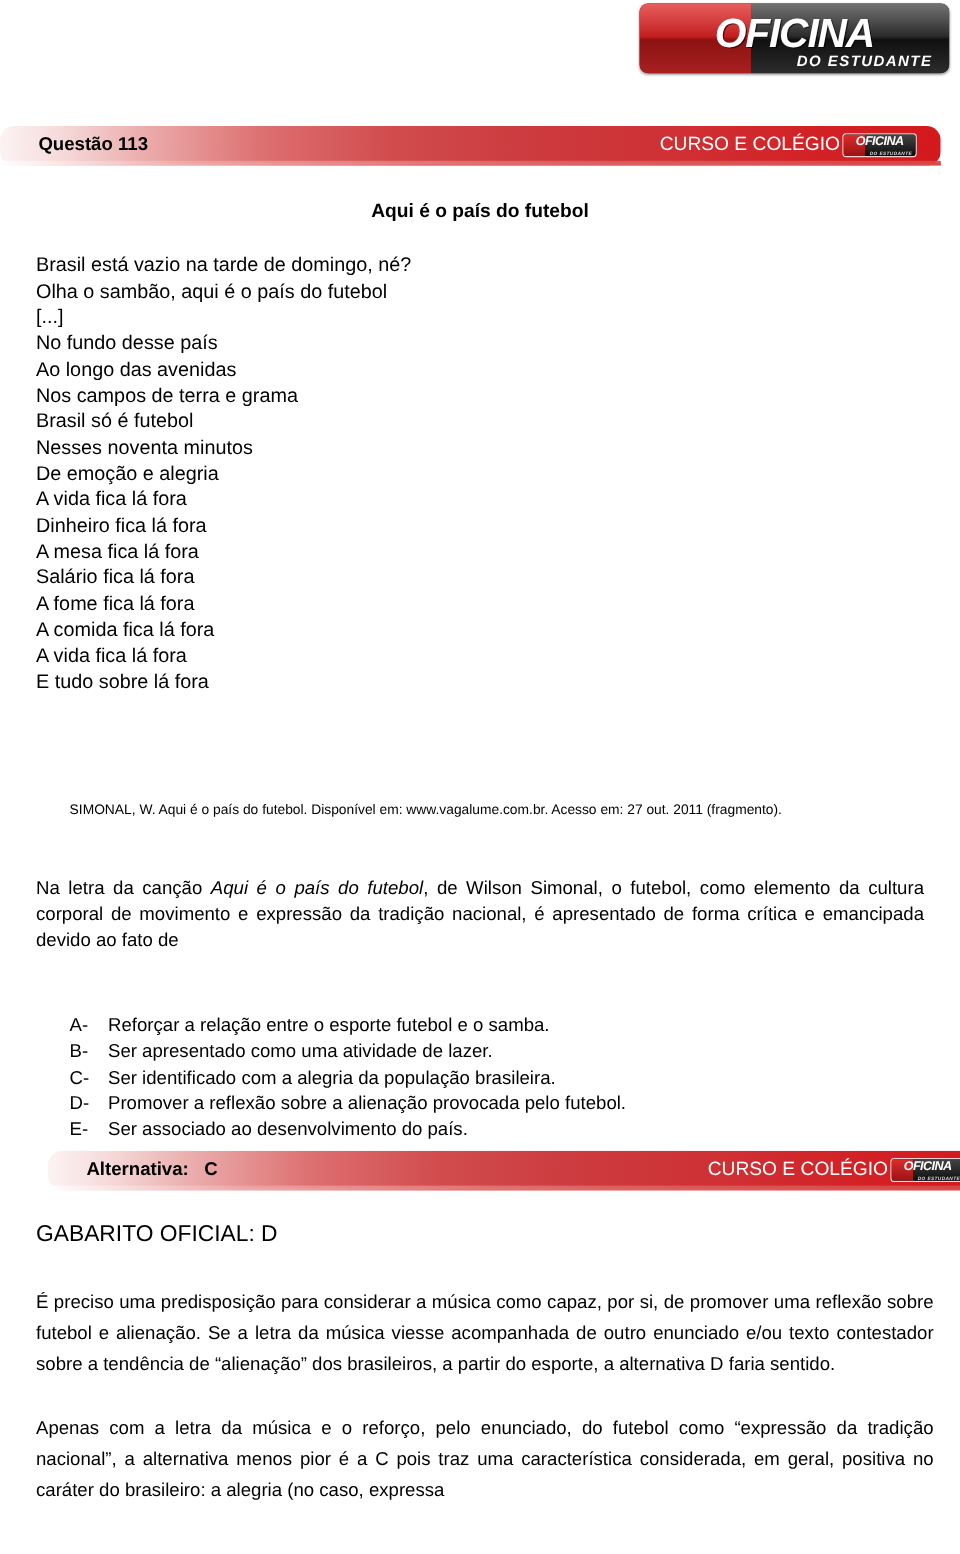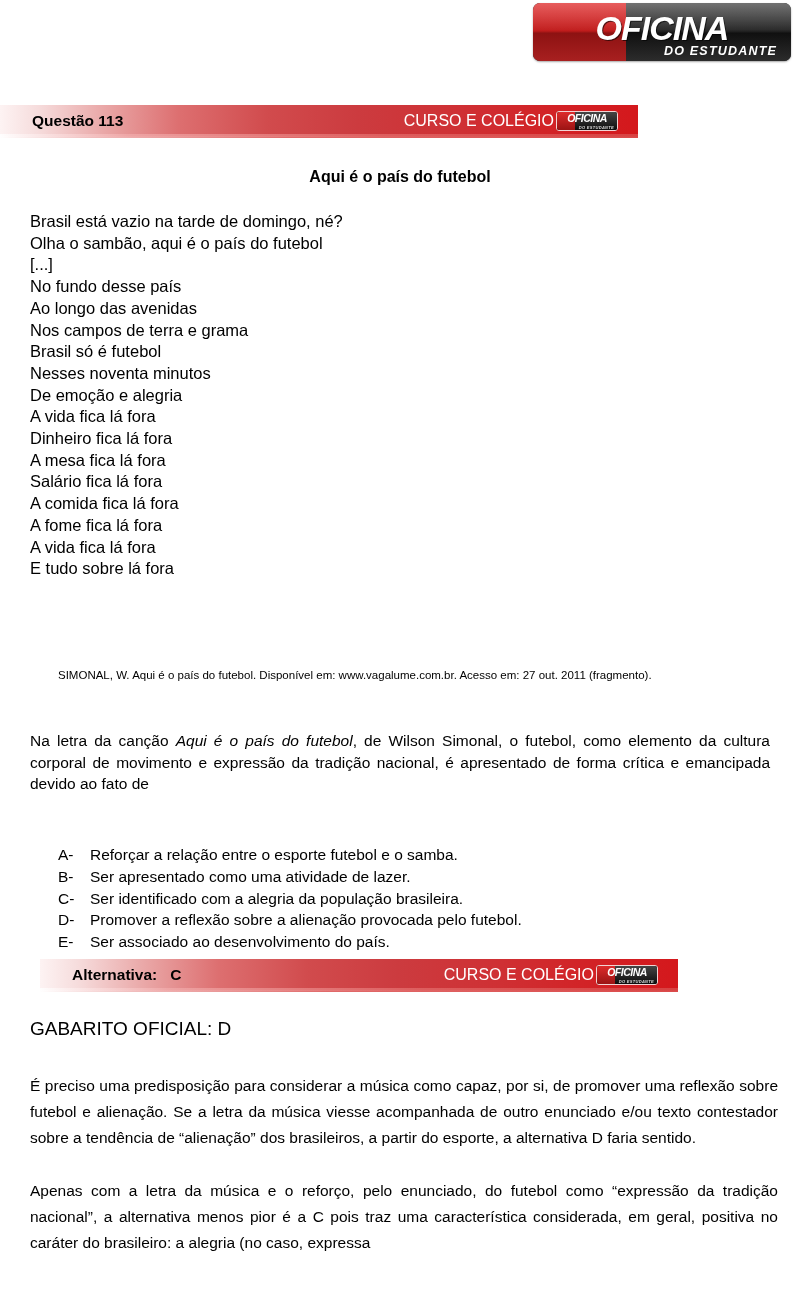--- a/index.html
+++ b/index.html
@@ -81,34 +81,35 @@
     font-size: 12.5px;
     letter-spacing: 1.2px;
     color: #ffffff;
     line-height: 1;
   }
 
   
   .red-bar {
     position: absolute;
     left: 0;
-    width: 638px;
+    width: 784px;
     height: 33px;
     background: linear-gradient(90deg,
         #fdf3f3 0%,
         #f6dcdc 6%,
         #eaa9a9 16%,
         #dd6f70 28%,
         #d14b4d 42%,
         #cc3b3f 56%,
         #cf3034 72%,
         #d22226 86%,
         #d4181c 100%);
     border-bottom: 2px solid;
     border-image: linear-gradient(90deg, #ffffff 0%, #f0bcbc 15%, #e06a6a 45%, #db4a4a 100%) 1;
+    border-radius: 12px;
   }
   .red-bar::after {
     content: "";
     position: absolute;
     left: 0; bottom: -1px; width: 100%; height: 3px;
     background: linear-gradient(90deg, rgba(255,255,255,0.9) 0%, rgba(240,170,170,0.8) 20%, rgba(224,100,100,0.85) 60%, rgba(216,70,70,0.9) 100%);
   }
   #header-bar { top: 105px; }
   #answer-bar { top: 959px; margin-left: 40px; }
 
@@ -279,22 +280,22 @@
     <div>No fundo desse país</div>
     <div>Ao longo das avenidas</div>
     <div>Nos campos de terra e grama</div>
     <div>Brasil só é futebol</div>
     <div>Nesses noventa minutos</div>
     <div>De emoção e alegria</div>
     <div>A vida fica lá fora</div>
     <div>Dinheiro fica lá fora</div>
     <div>A mesa fica lá fora</div>
     <div>Salário fica lá fora</div>
+    <div>A fome fica lá fora</div>
     <div>A comida fica lá fora</div>
-    <div>A fome fica lá fora</div>
     <div>A vida fica lá fora</div>
     <div>E tudo sobre lá fora</div>
   </div>
 
 <div class="citation">SIMONAL, W. Aqui é o país do futebol. Disponível em: www.vagalume.com.br. Acesso em: 27 out. 2011 (fragmento).</div>
 
 <div class="statement"><span>Na letra da canção </span><span class="italic">Aqui é o país do futebol</span><span>, de Wilson Simonal, o futebol, como elemento da cultura corporal de movimento e expressão da tradição nacional, é apresentado de forma crítica e emancipada devido ao fato de</span></div>
 
 <div class="options" id="options-block">
     <div class="option-row">

